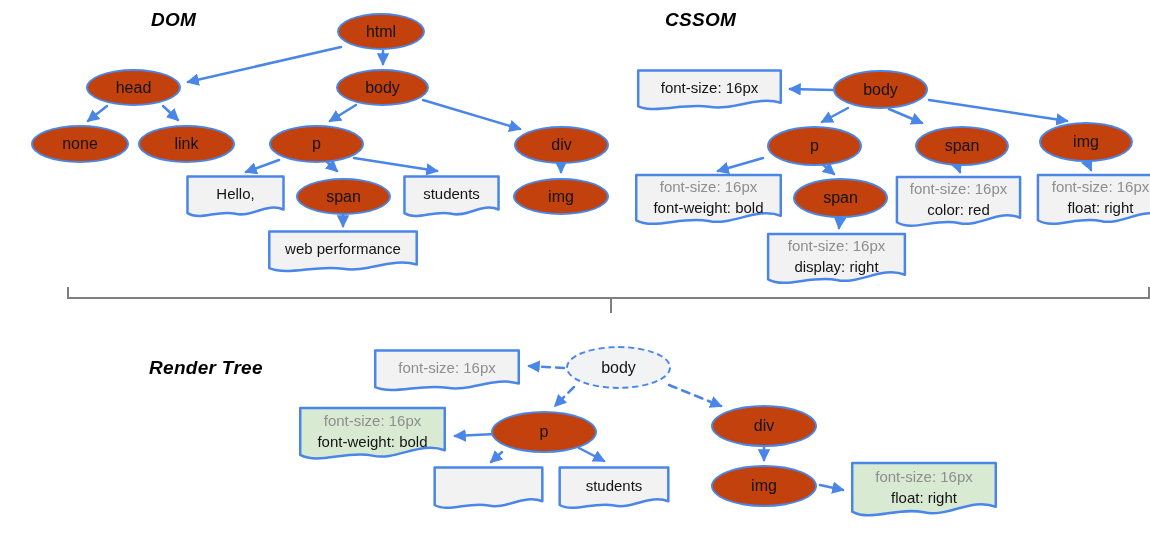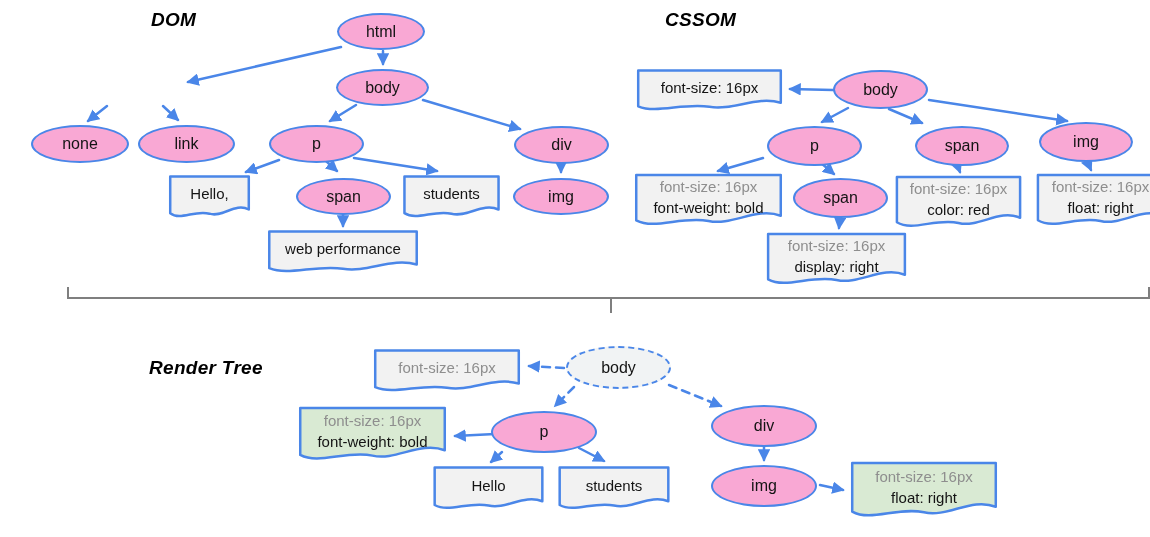--- a/index.html
+++ b/index.html
@@ -7,21 +7,21 @@
     position:relative;width:1150px;height:537px;background:#ffffff;
     font-family:"Liberation Sans",sans-serif;overflow:hidden;margin-left:21px;
   }
   .arrows{position:absolute;left:0;top:0;width:1150px;height:537px;}
   .section-title{
     position:absolute;font-weight:bold;font-style:italic;font-size:19px;color:#000;
     white-space:nowrap;letter-spacing:.3px;
   }
   .node{
     position:absolute;box-sizing:border-box;
-    background:#f9a8d4;border:2.5px solid #4a86e8;border-radius:50%;
+    background:#c2410c;border:2.5px solid #4a86e8;border-radius:50%;
     display:flex;align-items:center;justify-content:center;
     font-size:16px;color:#141414;white-space:nowrap;
   }
   .node.ghost{background:#f1f3f4;border-style:dashed;}
   .wbox{position:absolute;}
   .wbox svg{position:absolute;left:0;top:0;width:100%;height:100%;overflow:visible;display:block;}
   .wbox .shape{fill:#f2f2f2;stroke:#4a86e8;stroke-width:2.5;stroke-linejoin:round;vector-effect:non-scaling-stroke;}
   .wbox.green .shape{fill:#d9ead3;}
   .wtxt{
     position:absolute;left:2px;right:2px;top:2px;height:calc(100% - 13px);
@@ -84,29 +84,30 @@
       <line x1="481" y1="452" x2="470" y2="462" marker-end="url(#ah)"></line>
       <line x1="558" y1="448" x2="583" y2="461" marker-end="url(#ah)"></line>
       <line x1="743" y1="447" x2="743" y2="460" marker-end="url(#ah)"></line>
       <line x1="799" y1="485" x2="822" y2="490" marker-end="url(#ah)"></line>
     </g>
   </svg>
 
   <div class="section-title" style="left:130px;top:9px">DOM</div>
 
   <div class="node" style="left:316px;top:13px;width:88px;height:37px">html</div>
+  <div class="node" style="left:65px;top:69px;width:95px;height:37px">head</div>
   <div class="node" style="left:315px;top:69px;width:93px;height:37px">body</div>
   <div class="node" style="left:10px;top:125px;width:98px;height:38px">none</div>
   <div class="node" style="left:117px;top:125px;width:97px;height:38px">link</div>
   <div class="node" style="left:248px;top:125px;width:95px;height:38px">p</div>
   <div class="node" style="left:493px;top:126px;width:95px;height:38px">div</div>
   <div class="node" style="left:275px;top:178px;width:95px;height:37px">span</div>
   <div class="node" style="left:492px;top:178px;width:96px;height:37px">img</div>
 
-  <div class="wbox" style="left:148px;top:175px;width:81px;height:46px">
+  <div class="wbox" style="left:165px;top:175px;width:99px;height:46px">
     <svg viewBox="0 0 100 44" preserveAspectRatio="none">
         <path class="shape" d="M1.5,1.5 L98.5,1.5 L98.5,33 C82,26 66,41 50,37 C32,33 14,44 1.5,36.5 Z"></path>
       </svg>
     <div class="wtxt">
         <span>Hello,</span>
       </div>
   </div>
   <div class="wbox" style="left:382px;top:175px;width:97px;height:46px">
     <svg viewBox="0 0 100 44" preserveAspectRatio="none">
         <path class="shape" d="M1.5,1.5 L98.5,1.5 L98.5,33 C82,26 66,41 50,37 C32,33 14,44 1.5,36.5 Z"></path>
@@ -198,23 +199,20 @@
       </svg>
     <div class="wtxt">
       <span class="inh">font-size: 16px</span>
       <span>font-weight: bold</span>
     </div>
   </div>
   <div class="wbox" style="left:412px;top:466px;width:111px;height:47px">
     <svg viewBox="0 0 100 44" preserveAspectRatio="none">
         <path class="shape" d="M1.5,1.5 L98.5,1.5 L98.5,33 C82,26 66,41 50,37 C32,33 14,44 1.5,36.5 Z"></path>
       </svg>
-    <div class="wtxt">
-        <span>Hello</span>
-      </div>
   </div>
   <div class="wbox" style="left:537px;top:466px;width:112px;height:47px">
     <svg viewBox="0 0 100 44" preserveAspectRatio="none">
         <path class="shape" d="M1.5,1.5 L98.5,1.5 L98.5,33 C82,26 66,41 50,37 C32,33 14,44 1.5,36.5 Z"></path>
       </svg>
     <div class="wtxt">
         <span>students</span>
       </div>
   </div>
   <div class="wbox green" style="left:829px;top:461px;width:148px;height:61px">

